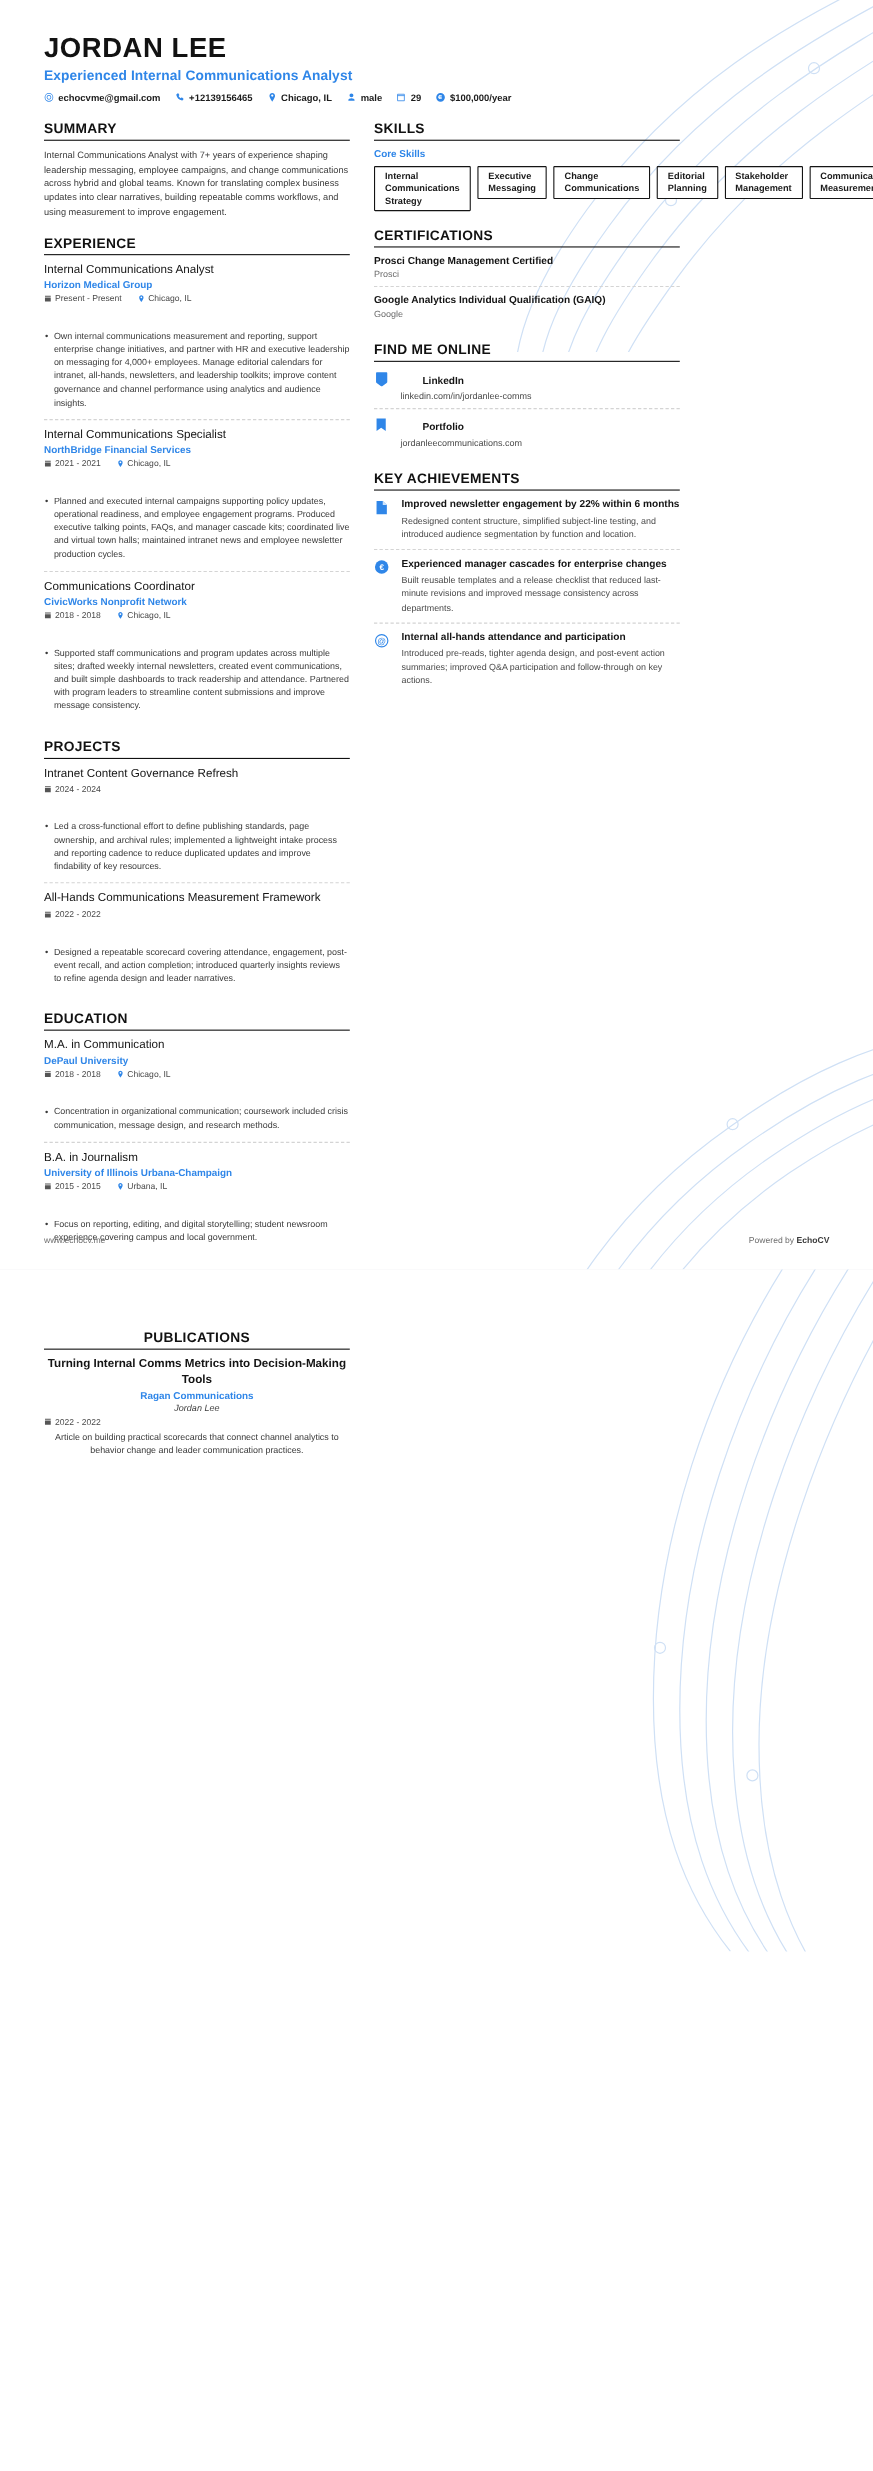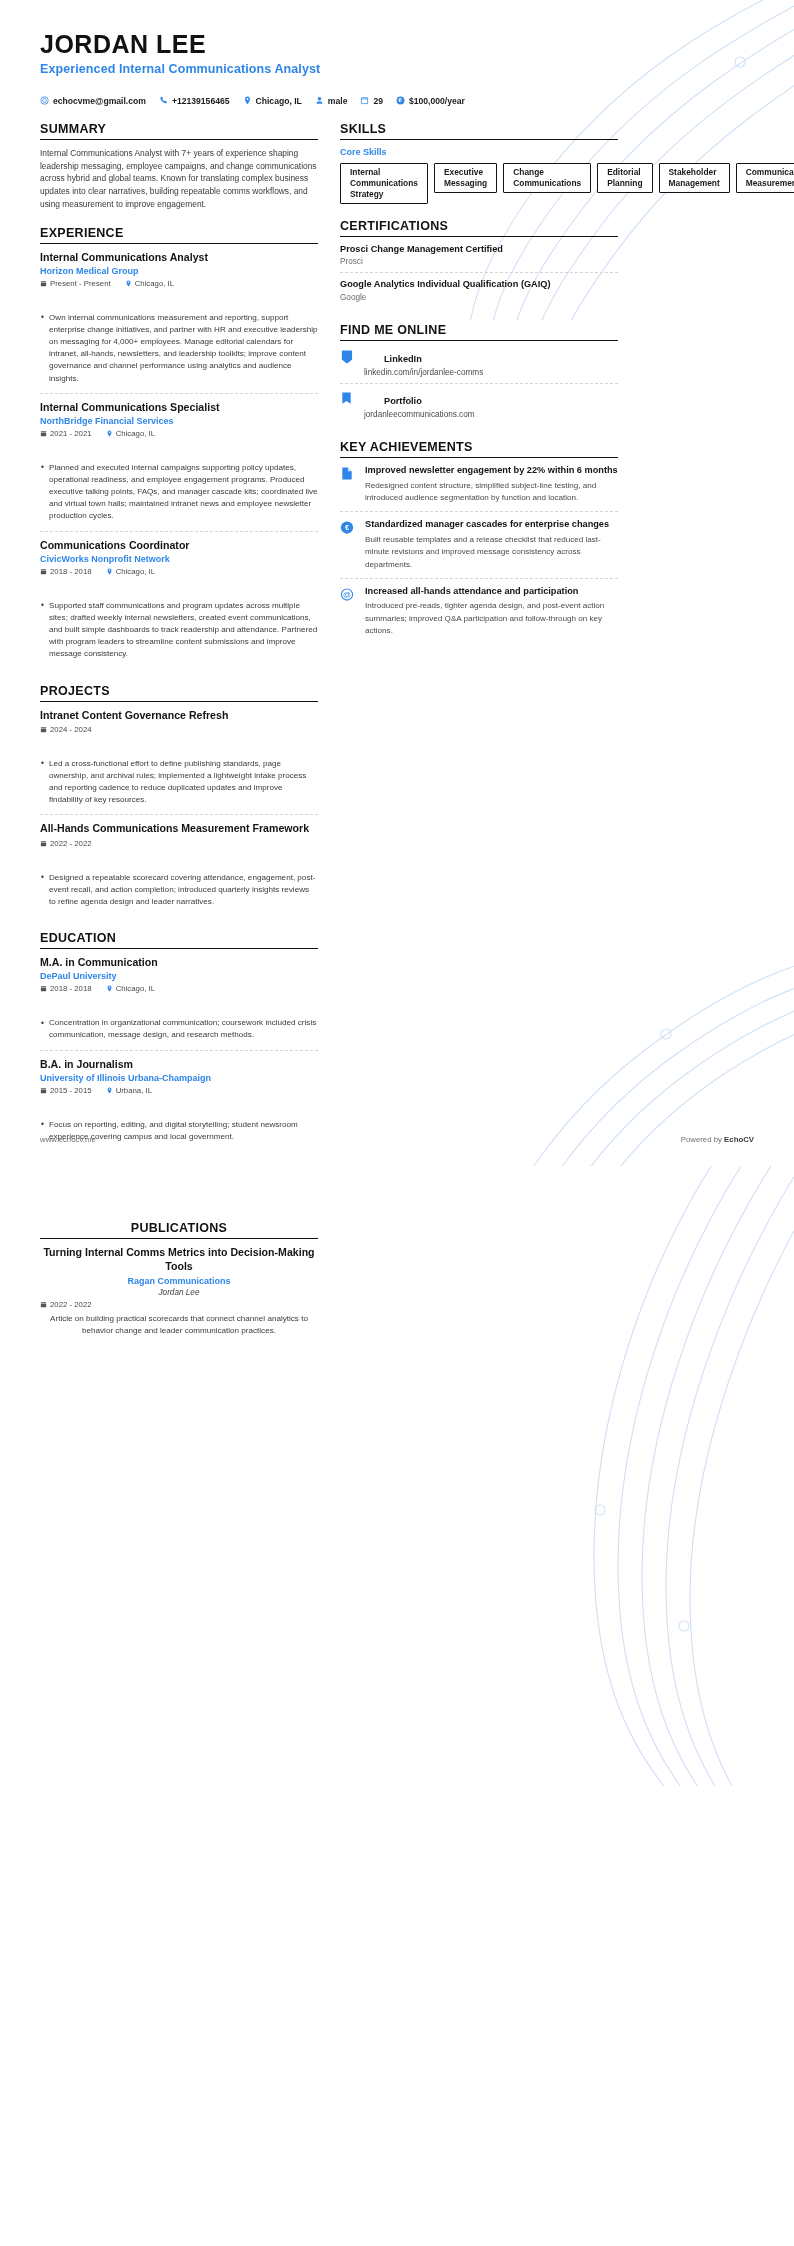--- a/index.html
+++ b/index.html
@@ -45,21 +45,21 @@
   .contact-row {
     display: flex;
     flex-wrap: wrap;
     align-items: center;
     gap: 4px 13px;
     margin-top: 8px;
     font-size: 8.6px;
     font-weight: bold;
     color: #1c1c1c;
   }
-  .contact-item { display: flex; align-items: center; gap: 4px; margin-top: 12px; }
+  .contact-item { display: flex; align-items: center; gap: 4px; }
   .ci { width: 9px; height: 9px; display: inline-block; flex: none; color: #2f86e8; }
   .ci svg { display: block; width: 9px; height: 9px; fill: #2f86e8; }
 
   
   .cols { display: flex; gap: 22px; margin-top: 16px; }
   .col-left { width: 278px; flex: none; }
   .col-right { width: 278px; flex: none; }
 
   .sec-title {
     font-size: 12.5px;
@@ -75,21 +75,21 @@
   .summary-text {
     font-size: 8.4px;
     line-height: 1.52;
     color: #3a3a3a;
   }
 
   .entry { padding-bottom: 7px; margin-bottom: 7px; border-bottom: 1px dashed #d4d4d4; }
   .entry.last { border-bottom: none; }
   .entry-title {
     font-size: 10.6px;
-    font-weight: bold;
+    font-weight: normal;
     color: #141414;
     line-height: 1.25;
   }
   .entry-org {
     font-size: 9px;
     font-weight: bold;
     color: #2f86e8;
     margin-top: 2px;
   }
   .meta-row {
@@ -547,34 +547,34 @@
           </div>
 
           <div class="ach-row">
             <span class="ach-icon">
               <svg viewBox="0 0 16 16">
                   <circle cx="8" cy="8" r="7"></circle>
                   <text x="8" y="11.4" font-size="8.5" font-family="Liberation Sans, sans-serif" font-weight="bold" fill="#ffffff" text-anchor="middle">€</text>
                 </svg>
             </span>
             <span>
-              <span class="ach-title" style="display:block">Standardized manager cascades for enterprise changes</span>
+              <span class="ach-title" style="display:block">Experienced manager cascades for enterprise changes</span>
               <span class="ach-desc" style="display:block">Built reusable templates and a release checklist that reduced last-minute revisions and improved message consistency across departments.</span>
             </span>
           </div>
 
           <div class="ach-row last">
             <span class="ach-icon">
               <svg viewBox="0 0 16 16">
                   <circle cx="8" cy="8" r="6.4" fill="none" stroke="#2f86e8" stroke-width="1.2"></circle>
                   <text x="8" y="11.2" font-size="9" font-family="Liberation Sans, sans-serif" fill="#2f86e8" text-anchor="middle">@</text>
                 </svg>
             </span>
             <span>
-              <span class="ach-title" style="display:block">Increased all-hands attendance and participation</span>
+              <span class="ach-title" style="display:block">Internal all-hands attendance and participation</span>
               <span class="ach-desc" style="display:block">Introduced pre-reads, tighter agenda design, and post-event action summaries; improved Q&amp;A participation and follow-through on key actions.</span>
             </span>
           </div>
         </div>
 
       </div>
     </div>
   </div>
 
   <div class="page-footer">

